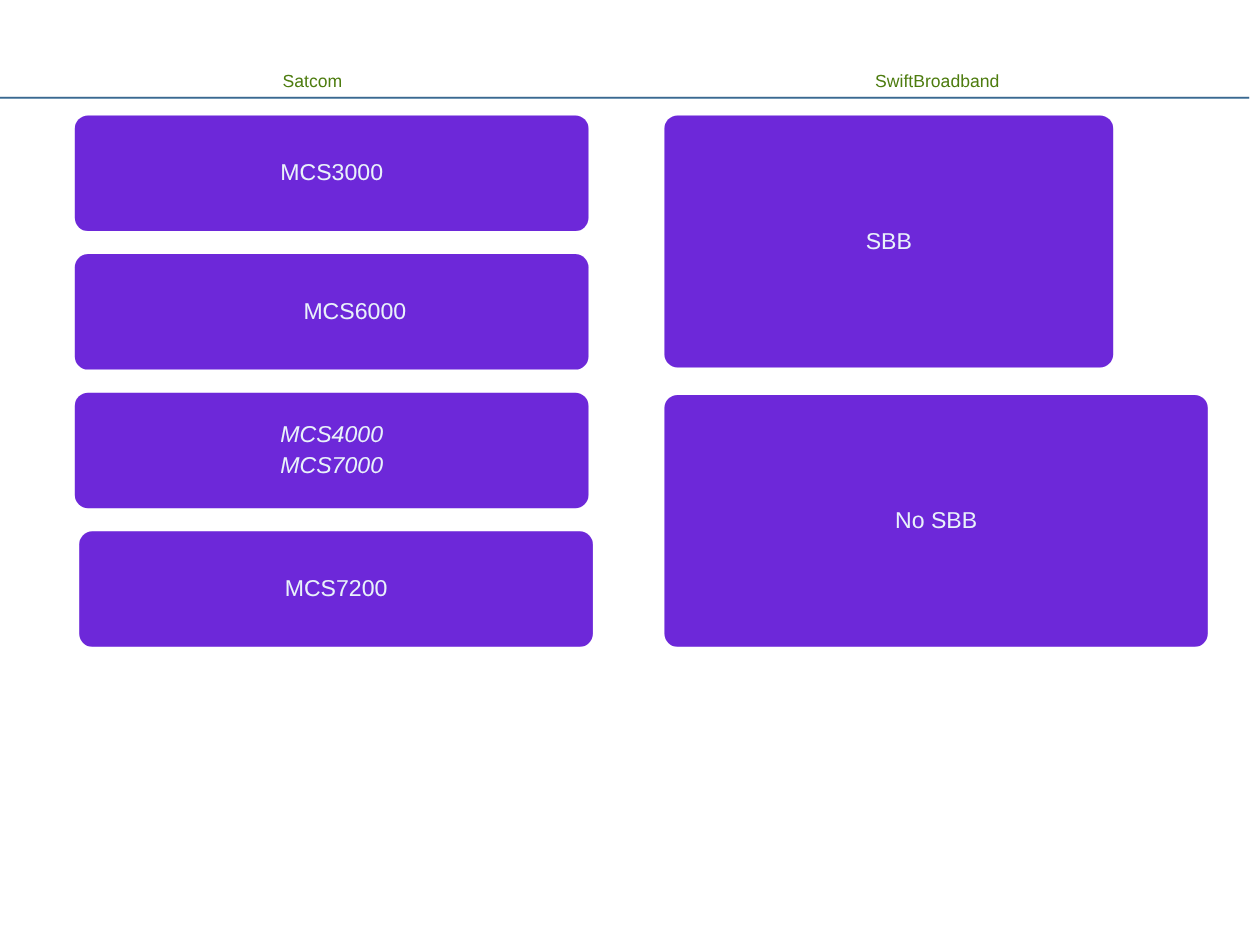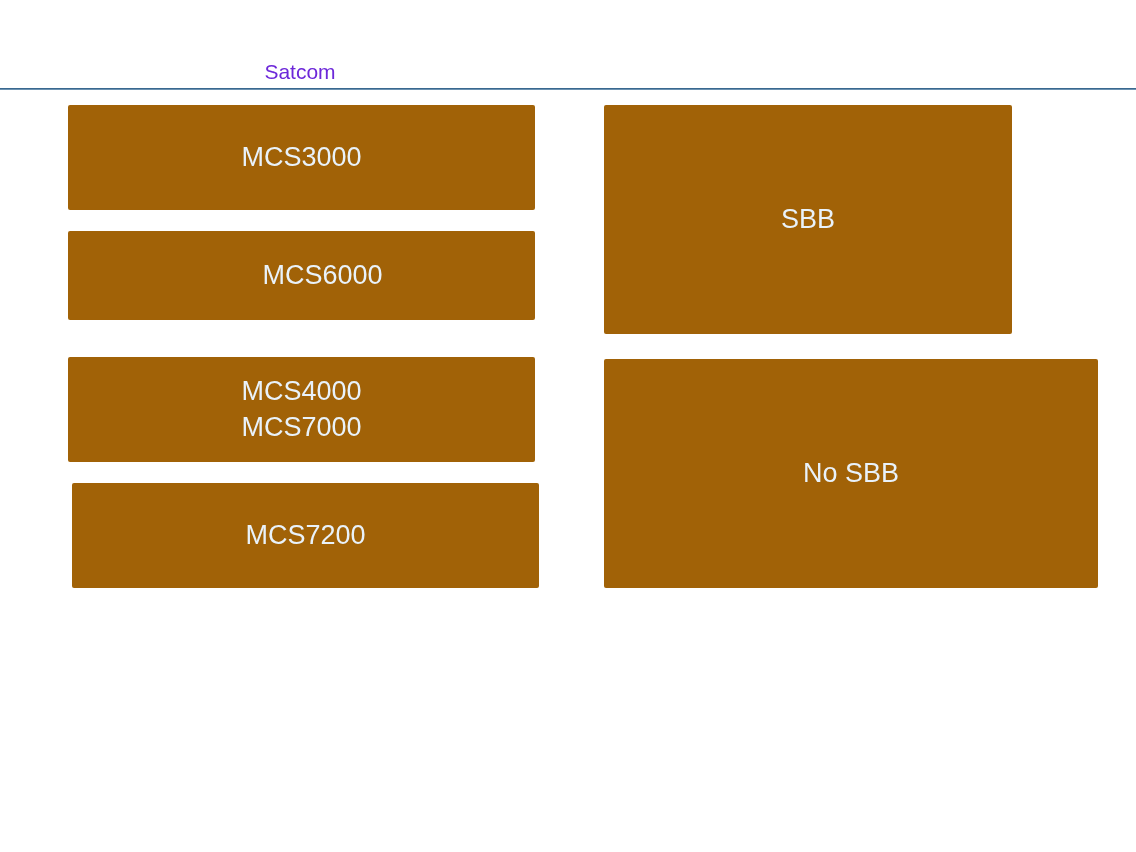--- a/index.html
+++ b/index.html
@@ -65,54 +65,53 @@
     height: 40px;
     display: flex;
   }
   .col-header {
     width: 50%;
     display: flex;
     align-items: flex-end;
     justify-content: center;
     padding-bottom: 4px;
     box-sizing: border-box;
-    color: #6d28d9;
-    font-size: 21px;
-    margin-left: 16px;
+    color: #4d7c0f;
+    font-size: 16px;
   }
   .header-divider {
     position: absolute;
     top: 88px;
     left: 0;
     width: 1136px;
     height: 2px;
     background: linear-gradient(to bottom, #3a688f 0%, #3a688f 55%, #aac7dc 100%);
   }
 
   
   .sel-btn {
     position: absolute;
-    background: #a16207;
+    background: #6d28d9;
     border: none;
-    border-radius: 2px;
+    border-radius: 12px;
     color: #e9f2fa;
-    font-size: 27px;
+    font-size: 21px;
     font-family: "Liberation Sans", sans-serif;
     display: flex;
     align-items: center;
     justify-content: center;
     text-align: center;
     white-space: pre-line;
     line-height: 1.32;
     cursor: pointer;
     padding: 0;
   }
   .btn-mcs3000 { left: 68px;  top: 105px; width: 467px; height: 105px; }
-  .btn-mcs6000 { left: 68px;  top: 231px; width: 467px; height: 89px; padding-left: 42px; }
-  .btn-mcs4000 { left: 68px;  top: 357px; width: 467px; height: 105px; }
+  .btn-mcs6000 { left: 68px;  top: 231px; width: 467px; height: 105px; padding-left: 42px; }
+  .btn-mcs4000 { left: 68px;  top: 357px; width: 467px; height: 105px; font-style: italic; }
   .btn-mcs7200 { left: 72px;  top: 483px; width: 467px; height: 105px; }
   .btn-sbb     { left: 604px; top: 105px; width: 408px; height: 229px; }
   .btn-nosbb   { left: 604px; top: 359px; width: 494px; height: 229px; }
 
   
   .confirm-btn {
     position: absolute;
     left: 115px;
     top: 652px;
     width: 908px;
@@ -131,20 +130,21 @@
   }
 </style>
 </head>
 <body>
 
 <div class="app">
 
 
   <div class="headers-row">
     <div class="col-header">Satcom</div>
+    <div class="col-header">SwiftBroadband</div>
   </div>
   <div class="header-divider"></div>
 
   <main>
     <button class="sel-btn btn-mcs3000">MCS3000</button>
     <button class="sel-btn btn-mcs6000">MCS6000</button>
     <button class="sel-btn btn-mcs4000">MCS4000
 MCS7000</button>
     <button class="sel-btn btn-mcs7200">MCS7200</button>
 

